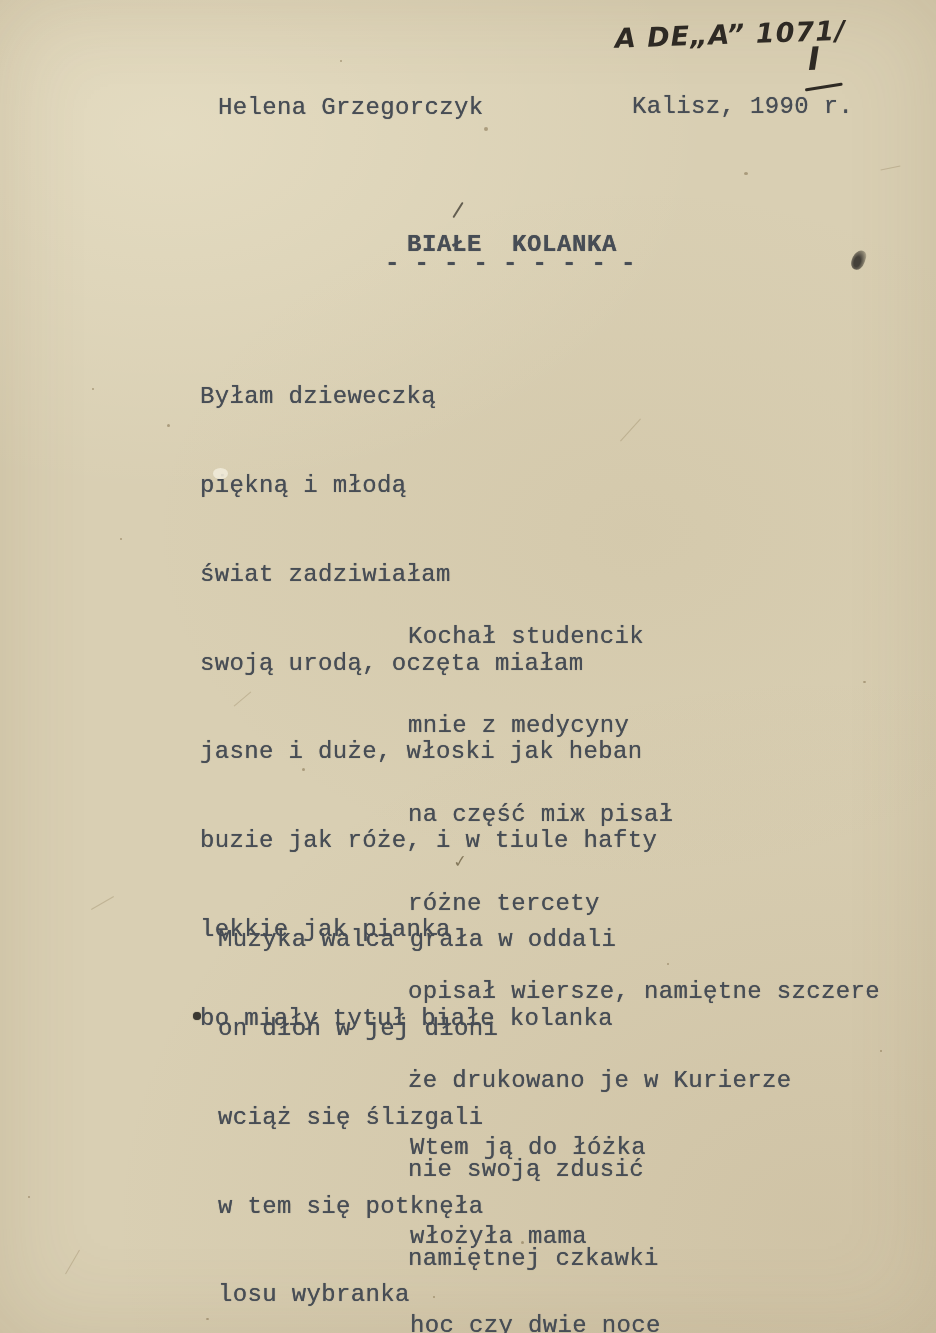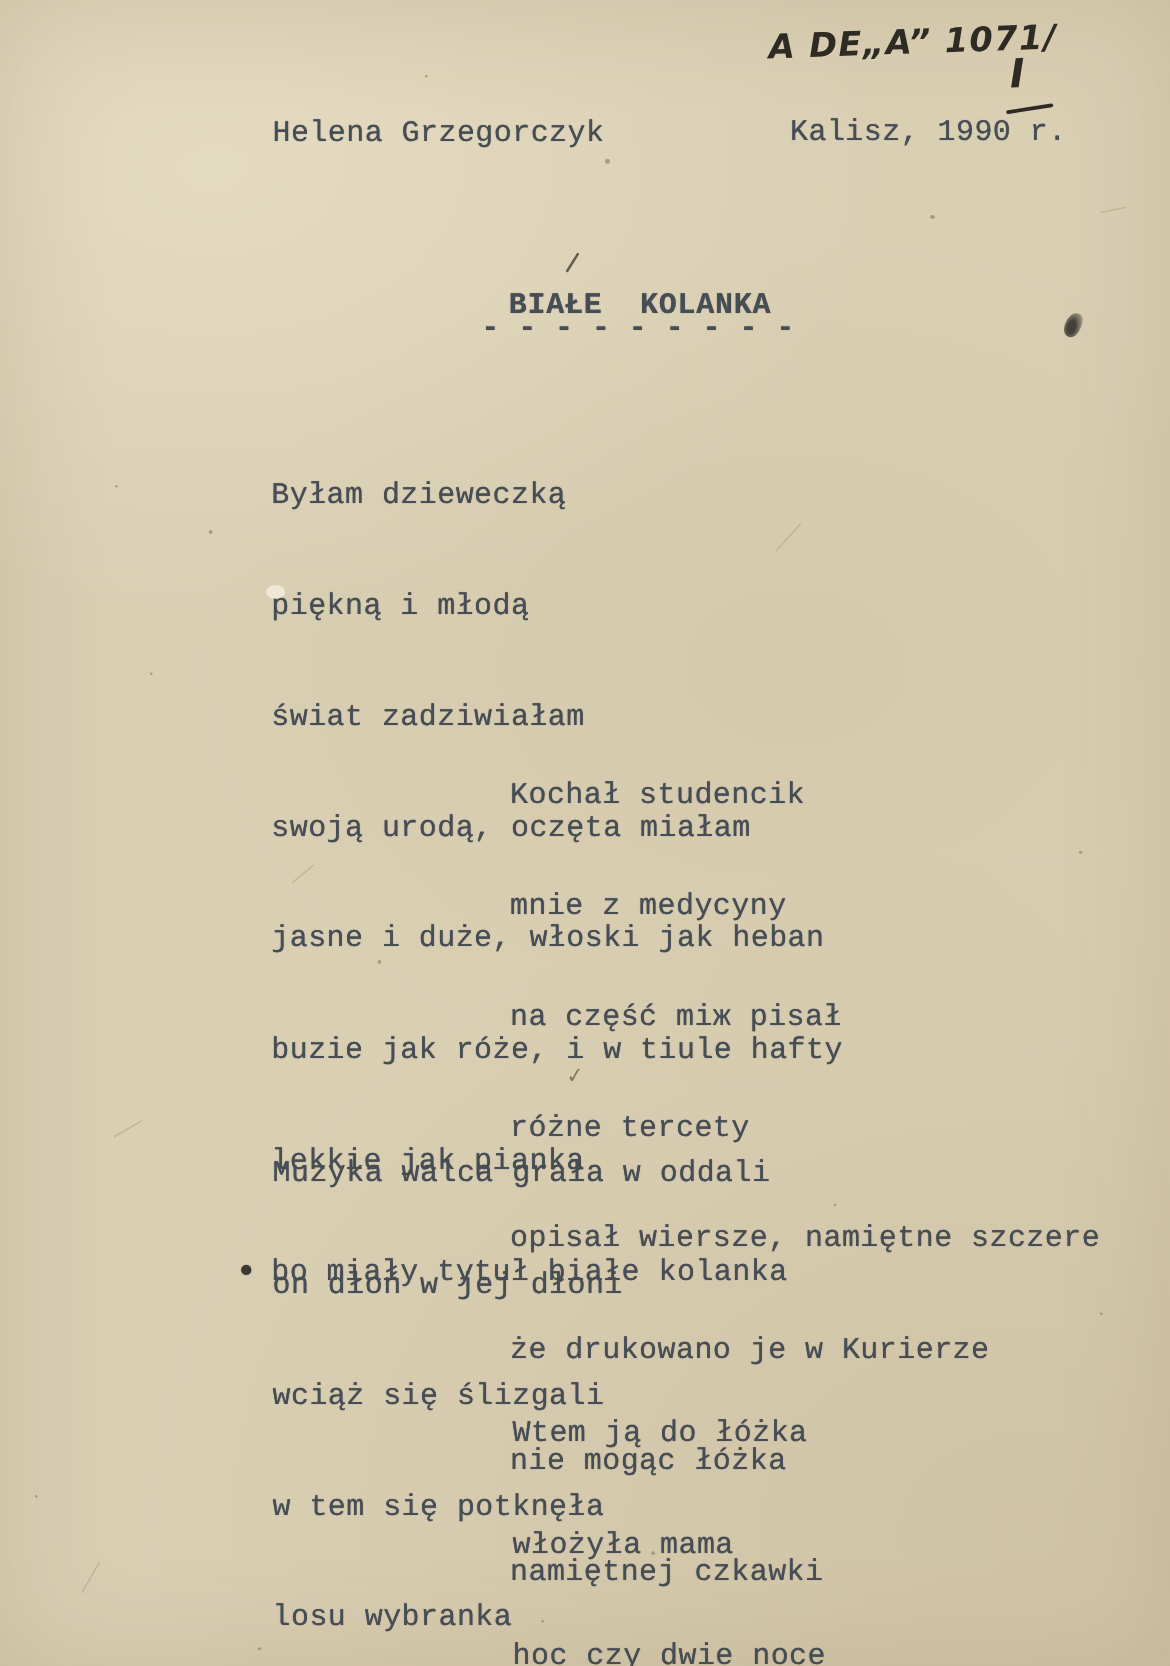--- a/index.html
+++ b/index.html
@@ -18,21 +18,21 @@
     position:absolute;
     font-size:24px;line-height:29.6px;letter-spacing:0.35px;
     white-space:pre;
     text-shadow:0 0 0.7px rgba(62,68,76,0.85);
   }
   .line{white-space:pre;}
   .author{top:93px;left:218px;}
   .dateline{top:92px;left:632px;}
   .title{top:230px;left:407px;font-weight:bold;letter-spacing:0.6px;font-family:Liberation Mono, monospace;}
   .title-dashes{top:249px;left:385px;font-weight:bold;}
-  .s1{top:323px;left:217px;}
+  .s1{top:323px;left:200px;}
   .s2{top:563px;left:408px;}
   .s3{top:866px;left:218px;}
   .s4{top:1074px;left:410px;}
 
   .annotation{
     position:absolute;top:10px;left:612px;width:280px;height:110px;
     font-family:"DejaVu Sans",sans-serif;font-style:italic;font-weight:600;
     color:#2e2a24;transform:rotate(-2deg);
   }
   .annotation .main{position:absolute;top:8px;left:4px;font-size:27px;letter-spacing:1px;white-space:pre;}
@@ -78,21 +78,21 @@
     <div class="line">bo miały tytuł białe kolanka</div>
   </div>
 
   <div class="type s2">
     <div class="line">Kochał studencik</div>
     <div class="line">mnie z medycyny</div>
     <div class="line">na część miж pisał</div>
     <div class="line">różne tercety</div>
     <div class="line">opisał wiersze, namiętne szczere</div>
     <div class="line">że drukowano je w Kurierze</div>
-    <div class="line">nie mogąc łóżka</div>
+    <div class="line">nie swoją zdusić</div>
     <div class="line">namiętnej czkawki</div>
     <div class="line">czekając tylko</div>
     
   </div>
 
   <div class="pencil-check">✓</div>
 
   <div class="type s3">
     <div class="line">Muzyka walca grała w oddali</div>
     <div class="line">on dłoń w jej dłoni</div>

